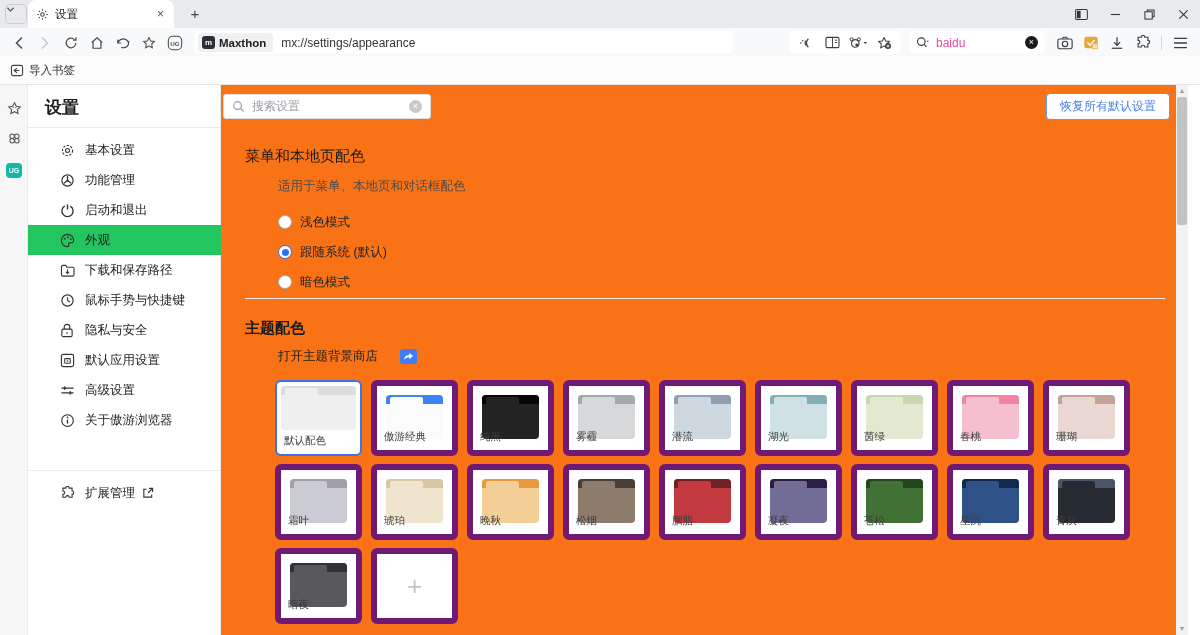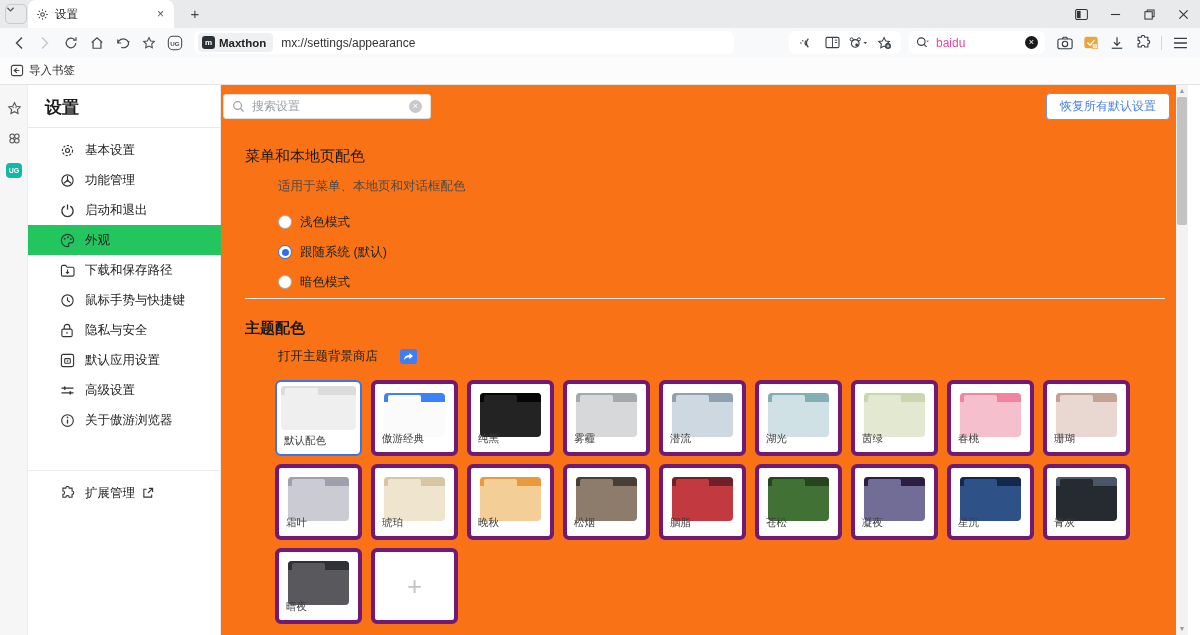--- a/index.html
+++ b/index.html
@@ -85,21 +85,21 @@
     background:#2f6fee; border-radius:50%; }
   .radio-label { font-size:12.5px; color:#222; }
   .sec-div { position:absolute; left:24px; top:213px; width:920px; height:1px; background:#ececed; }
 
   .sec2-title { position:absolute; left:24px; top:234px; font-size:15px; font-weight:bold; color:#1a1a1a; }
   .store-row { position:absolute; left:57px; top:263px; display:flex; align-items:center; }
   .store-label { font-size:12.5px; color:#222; margin-right:22px; }
   .store-badge { width:17px; height:15px; background:#3d7ef7; border-radius:3px; display:flex; align-items:center; justify-content:center; }
 
   .grid { position:absolute; left:54px; top:295px; width:880px; display:flex; flex-wrap:wrap; gap:8px 9px; }
-  .card { width:87px; height:76px; background:#fff; border:4px solid #701a75; border-radius:6px; position:relative; padding:9px; }
+  .card { width:87px; height:76px; background:#fff; border:6px solid #701a75; border-radius:6px; position:relative; padding:9px; }
   .card.selected { border:2px solid #3a74ec; padding:4px; }
   .swatch { position:relative; height:44px; border-radius:4px; overflow:hidden; }
   .swatch .stripbar { height:9px; width:100%; }
   .swatch .tabn { position:absolute; top:1.5px; left:4px; width:33px; height:7.5px; border-radius:2px 2px 0 0; }
   .card-label { position:absolute; left:7px; bottom:6px; font-size:10.5px; color:#3c3c3c; white-space:nowrap; }
   .card.addcard { display:flex; align-items:center; justify-content:center; }
   .plus { font-size:26px; color:#c3c4c6; font-weight:300; }
 
   .scrollbar { position:absolute; right:0; top:0; width:12px; height:550px; background:#f3f3f4; }
   .sc-arrow { position:absolute; left:0; width:12px; height:10px; color:#9a9a9a; font-size:7px; text-align:center; line-height:10px; }
@@ -574,32 +574,32 @@
             <div class="card-label">松烟</div>
           </div>
           <div class="card">
             <div class="swatch" style="background: rgb(194, 58, 63);">
               <div class="stripbar" style="background: rgb(111, 33, 37);"></div>
               <div class="tabn" style="background: rgb(194, 58, 63);"></div>
             </div>
             <div class="card-label">胭脂</div>
           </div>
           <div class="card">
+            <div class="swatch" style="background: rgb(113, 109, 150);">
+              <div class="stripbar" style="background: rgb(44, 29, 66);"></div>
+              <div class="tabn" style="background: rgb(113, 109, 150);"></div>
+            </div>
+            <div class="card-label">凝夜</div>
+          </div>
+          <div class="card">
             <div class="swatch" style="background: rgb(65, 113, 52);">
               <div class="stripbar" style="background: rgb(38, 68, 29);"></div>
               <div class="tabn" style="background: rgb(65, 113, 52);"></div>
             </div>
             <div class="card-label">苍松</div>
-          </div>
-          <div class="card">
-            <div class="swatch" style="background: rgb(113, 109, 150);">
-              <div class="stripbar" style="background: rgb(44, 29, 66);"></div>
-              <div class="tabn" style="background: rgb(113, 109, 150);"></div>
-            </div>
-            <div class="card-label">凝夜</div>
           </div>
           <div class="card">
             <div class="swatch" style="background: rgb(46, 82, 135);">
               <div class="stripbar" style="background: rgb(19, 41, 75);"></div>
               <div class="tabn" style="background: rgb(46, 82, 135);"></div>
             </div>
             <div class="card-label">星沉</div>
           </div>
           <div class="card">
             <div class="swatch" style="background: rgb(38, 42, 49);">

